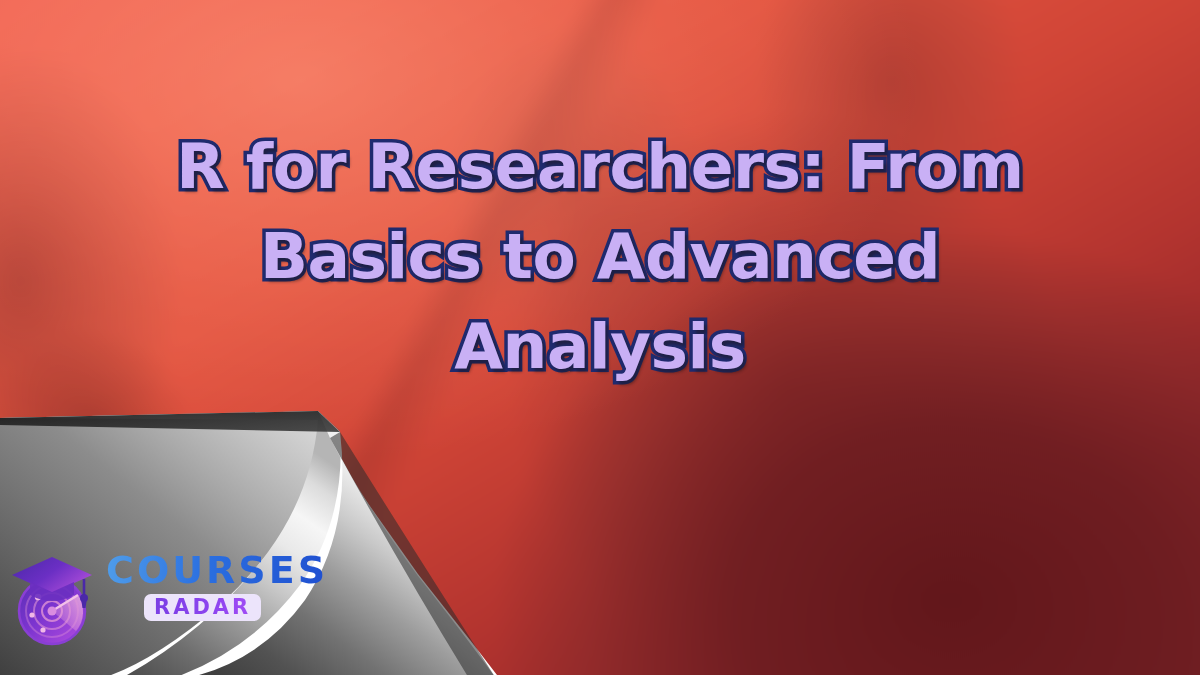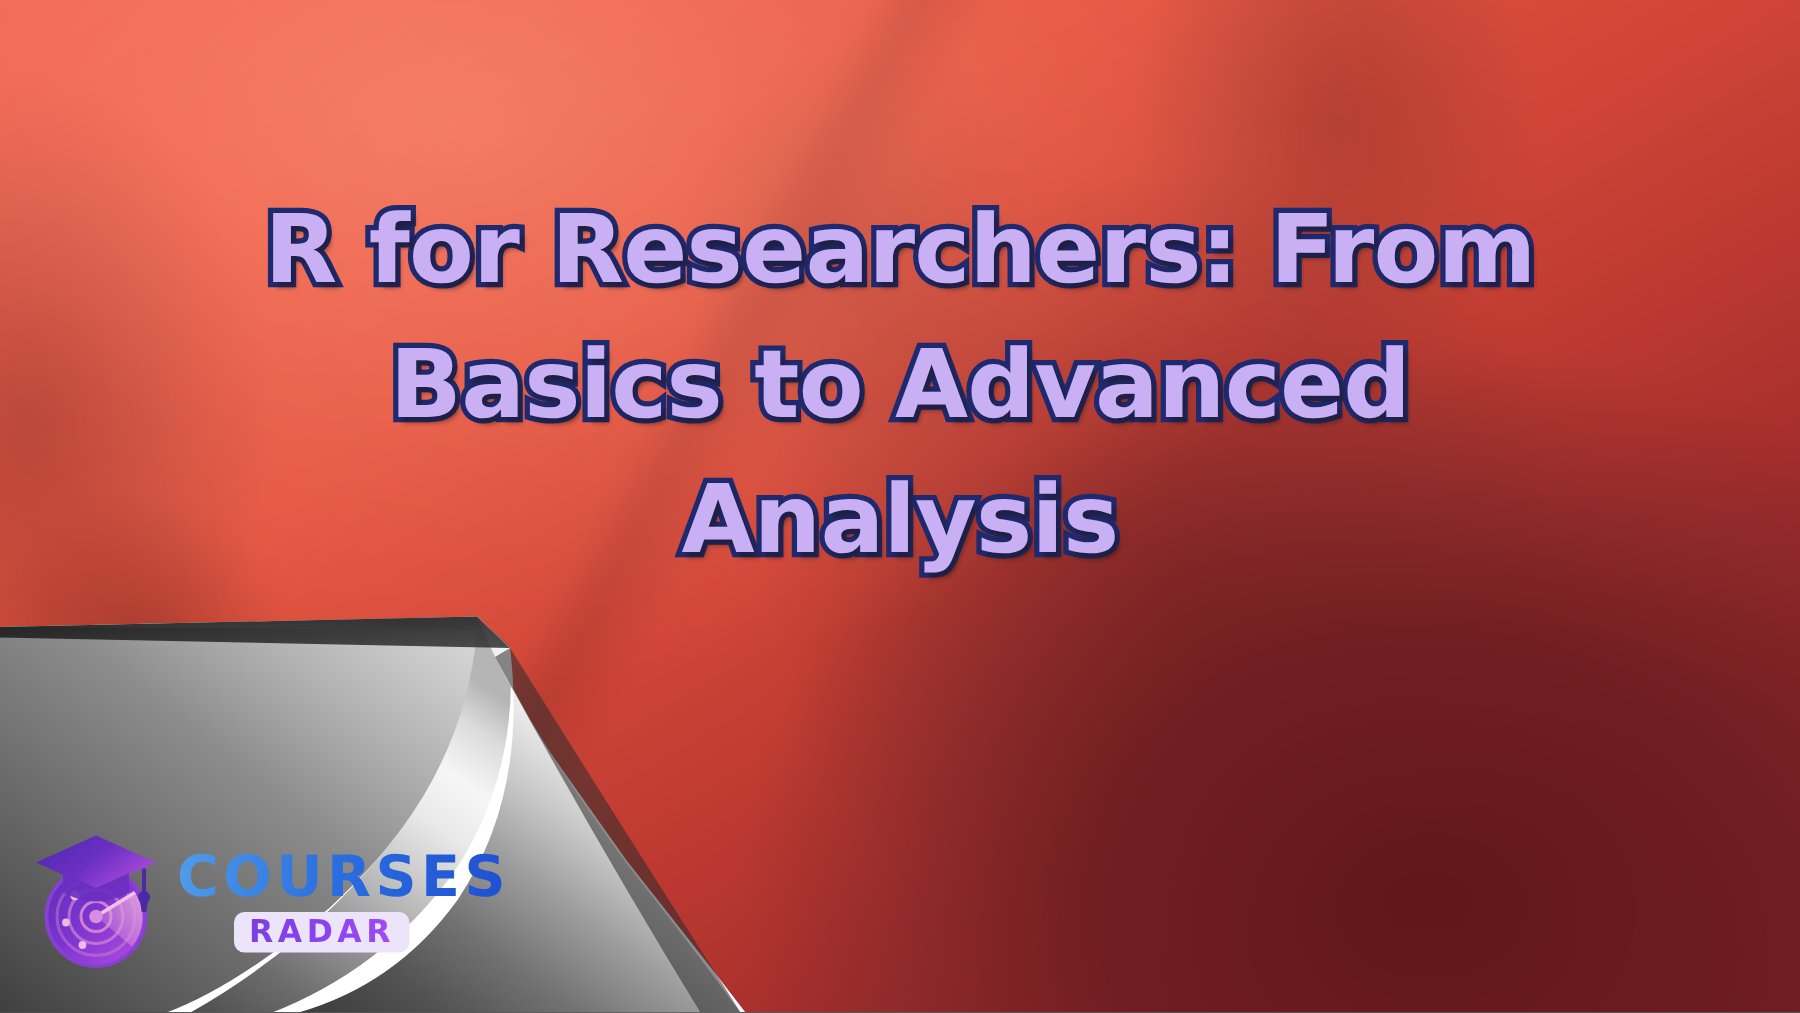--- a/index.html
+++ b/index.html
@@ -114,24 +114,23 @@
     -webkit-text-stroke: 7px #1f2a6e;
     paint-order: stroke fill;
     text-shadow: 3px 4px 3px rgba(30,20,20,0.45);
     white-space: pre-line;
     padding: 0 22px;
   }
 
   
   .logo {
     position: absolute;
-    left: 20px;
+    left: 8px;
     bottom: 26px;
     display: flex;
-    align-items: center;
     gap: 10px;
   }
   .logo-mark { width: 88px; height: 98px; display: block; }
   .logo-words { display: flex; flex-direction: column; align-items: flex-start; }
   .word-courses {
     font-size: 38px;
     font-weight: 700;
     letter-spacing: 3px;
     line-height: 1;
     font-family: "DejaVu Sans", "Liberation Sans", sans-serif;

